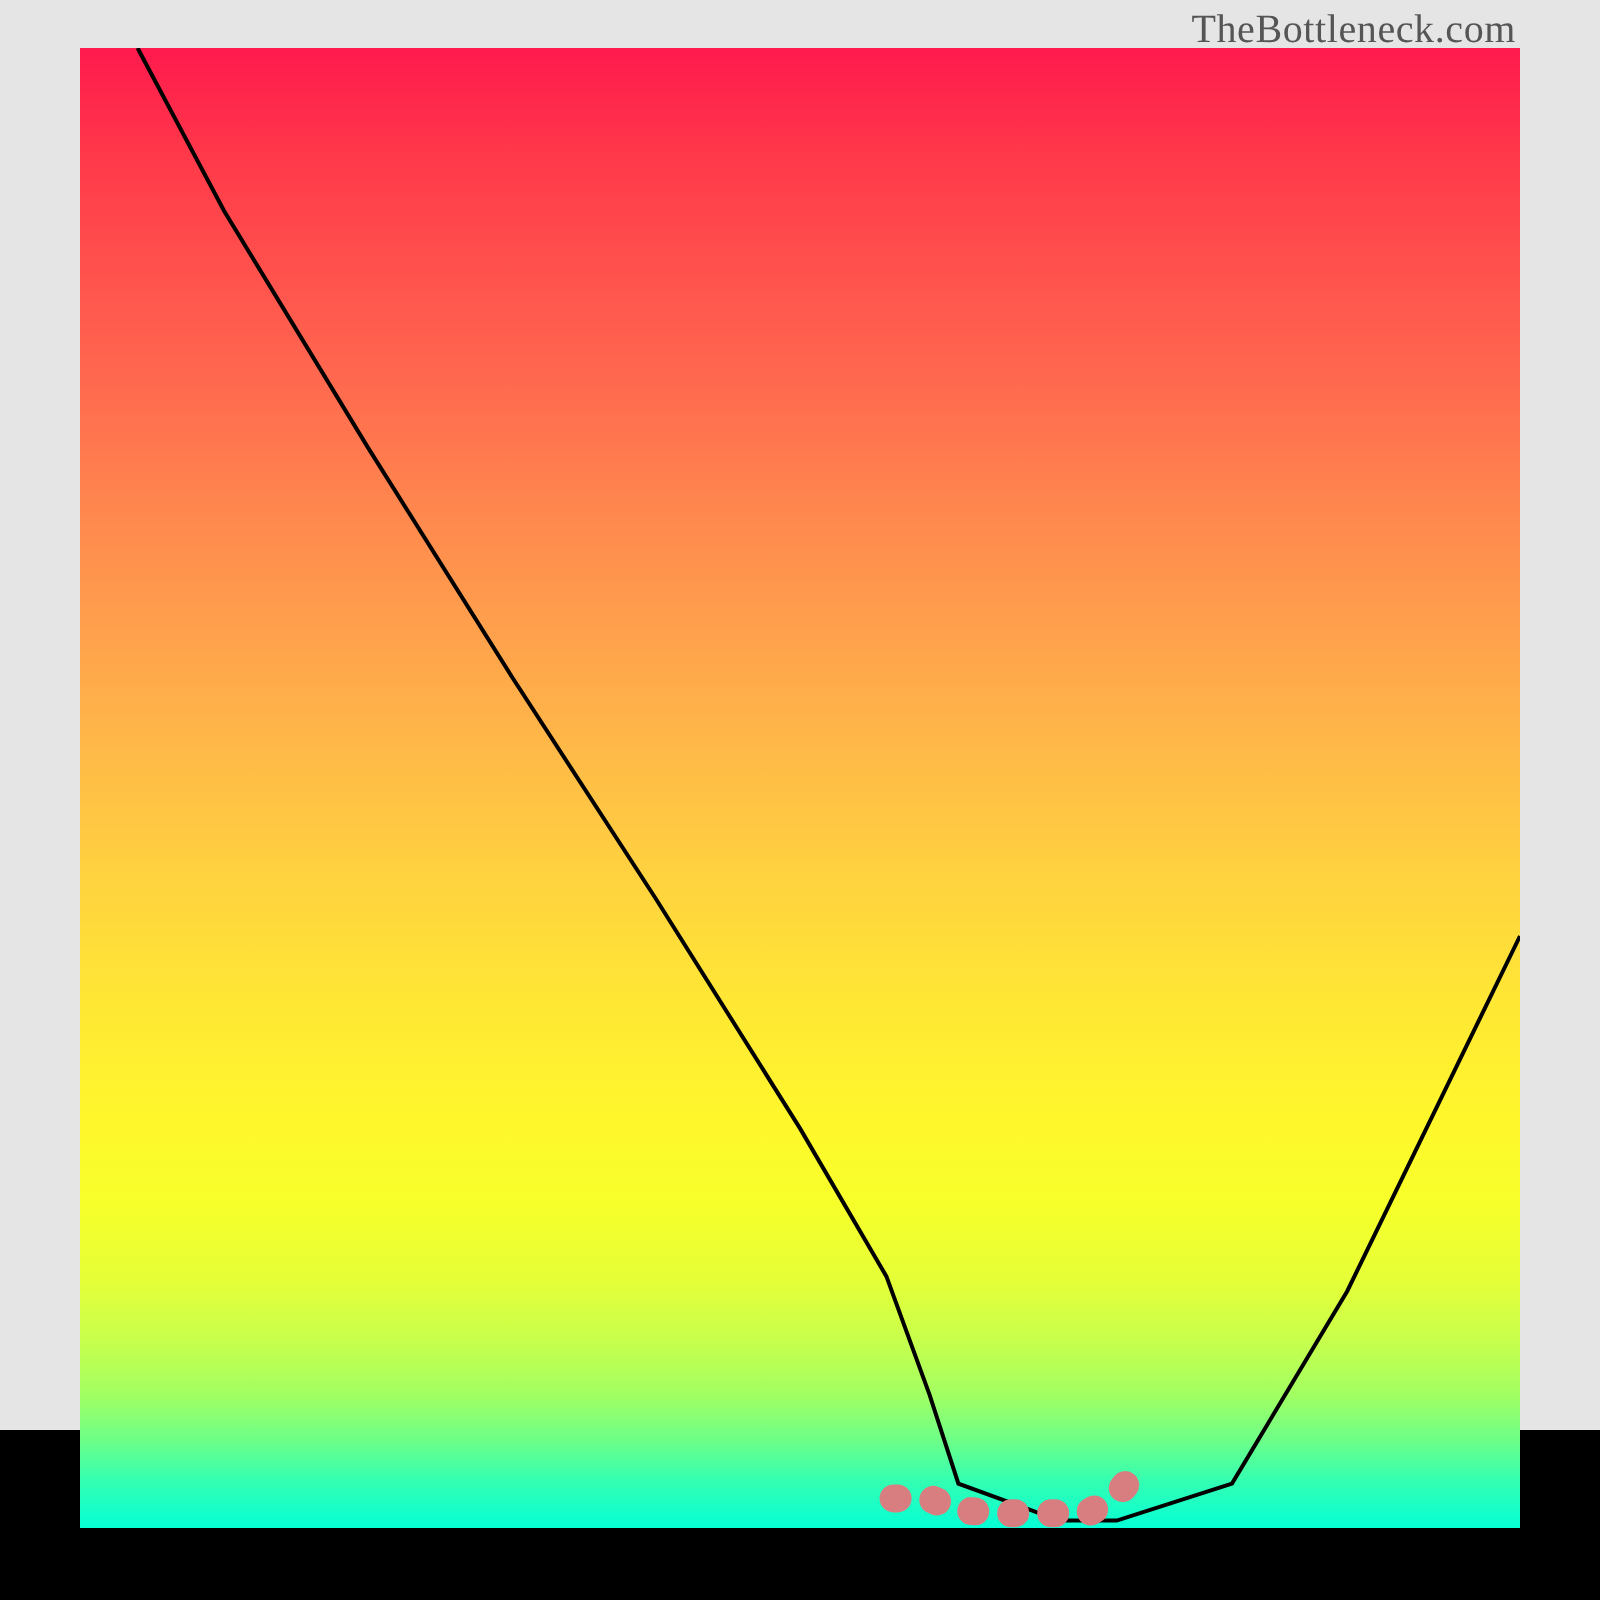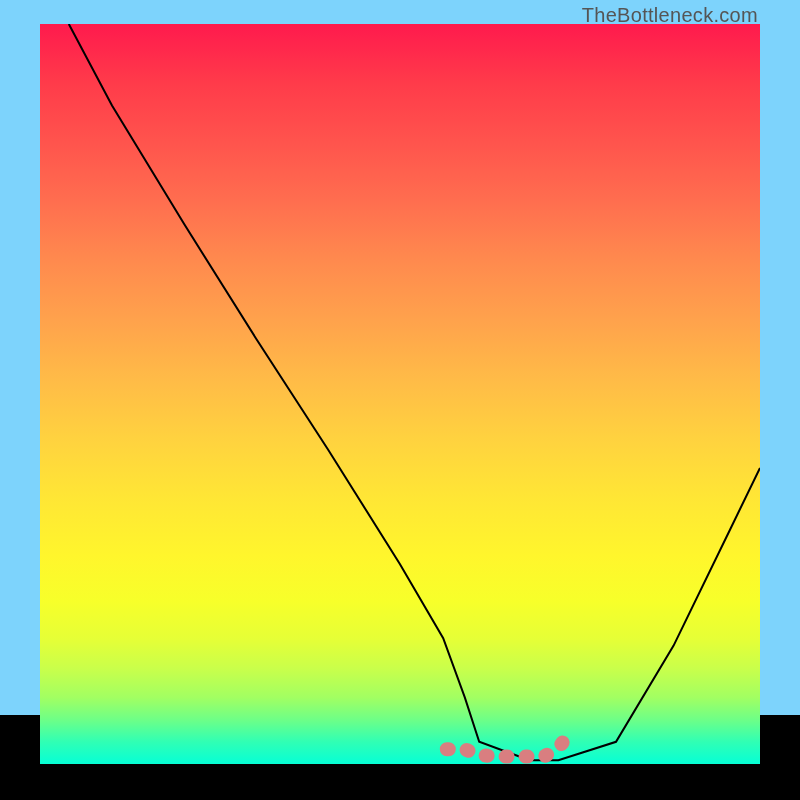--- a/index.html
+++ b/index.html
@@ -8,21 +8,22 @@
     width: 800px;
     height: 800px;
     overflow: hidden;
     font-family: Arial, Helvetica, sans-serif;
     background: #000;
   }
   #container {
     position: relative;
     width: 800px;
     height: 715px;
-    background: #7dd3fc;
+    background: #e5e5e5;
+    font-family: Liberation Serif, serif;
   }
   #plot-area {
     position: absolute;
     left: 40px;
     top: 24px;
     width: 720px;
     height: 740px;
     
     background: linear-gradient(to bottom,
       #ff1a4d 0%,

